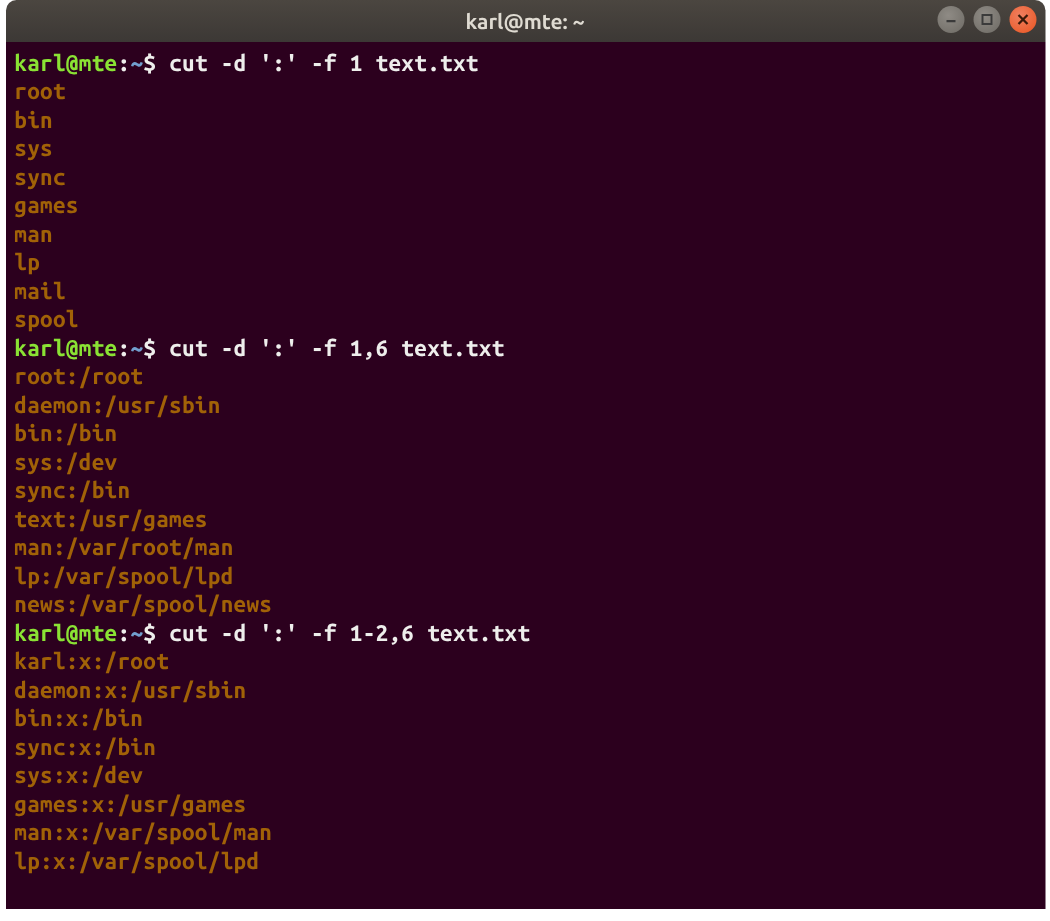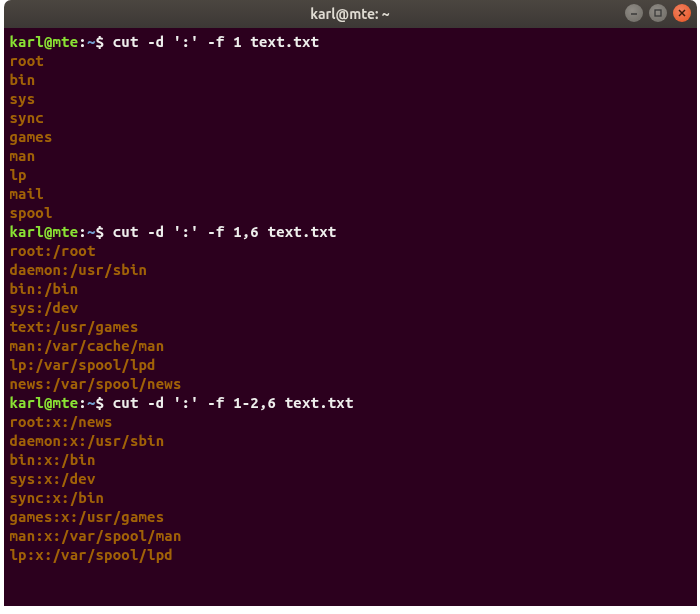--- a/index.html
+++ b/index.html
@@ -110,29 +110,30 @@
     <div class="line out">man</div>
     <div class="line out">lp</div>
     <div class="line out">mail</div>
     <div class="line out">spool</div>
 
     <div class="line"><span class="prompt-user">karl@mte</span><span class="prompt-sep">:</span><span class="prompt-path">~</span><span class="prompt-dollar">$</span><span class="cmd"> <span>cut -d ':' -f 1,6 text.txt</span></span></div>
     <div class="line out">root:/root</div>
     <div class="line out">daemon:/usr/sbin</div>
     <div class="line out">bin:/bin</div>
     <div class="line out">sys:/dev</div>
+    <div class="line out">sync:/bin</div>
     <div class="line out">text:/usr/games</div>
-    <div class="line out">man:/var/cache/man</div>
+    <div class="line out">man:/var/root/man</div>
     <div class="line out">lp:/var/spool/lpd</div>
     <div class="line out">news:/var/spool/news</div>
 
     <div class="line"><span class="prompt-user">karl@mte</span><span class="prompt-sep">:</span><span class="prompt-path">~</span><span class="prompt-dollar">$</span><span class="cmd"> <span>cut -d ':' -f 1-2,6 text.txt</span></span></div>
-    <div class="line out">root:x:/news</div>
+    <div class="line out">karl:x:/root</div>
     <div class="line out">daemon:x:/usr/sbin</div>
     <div class="line out">bin:x:/bin</div>
+    <div class="line out">sync:x:/bin</div>
     <div class="line out">sys:x:/dev</div>
-    <div class="line out">sync:x:/bin</div>
     <div class="line out">games:x:/usr/games</div>
     <div class="line out">man:x:/var/spool/man</div>
     <div class="line out">lp:x:/var/spool/lpd</div>
 
   </div>
 </div>
 
 </body></html>

